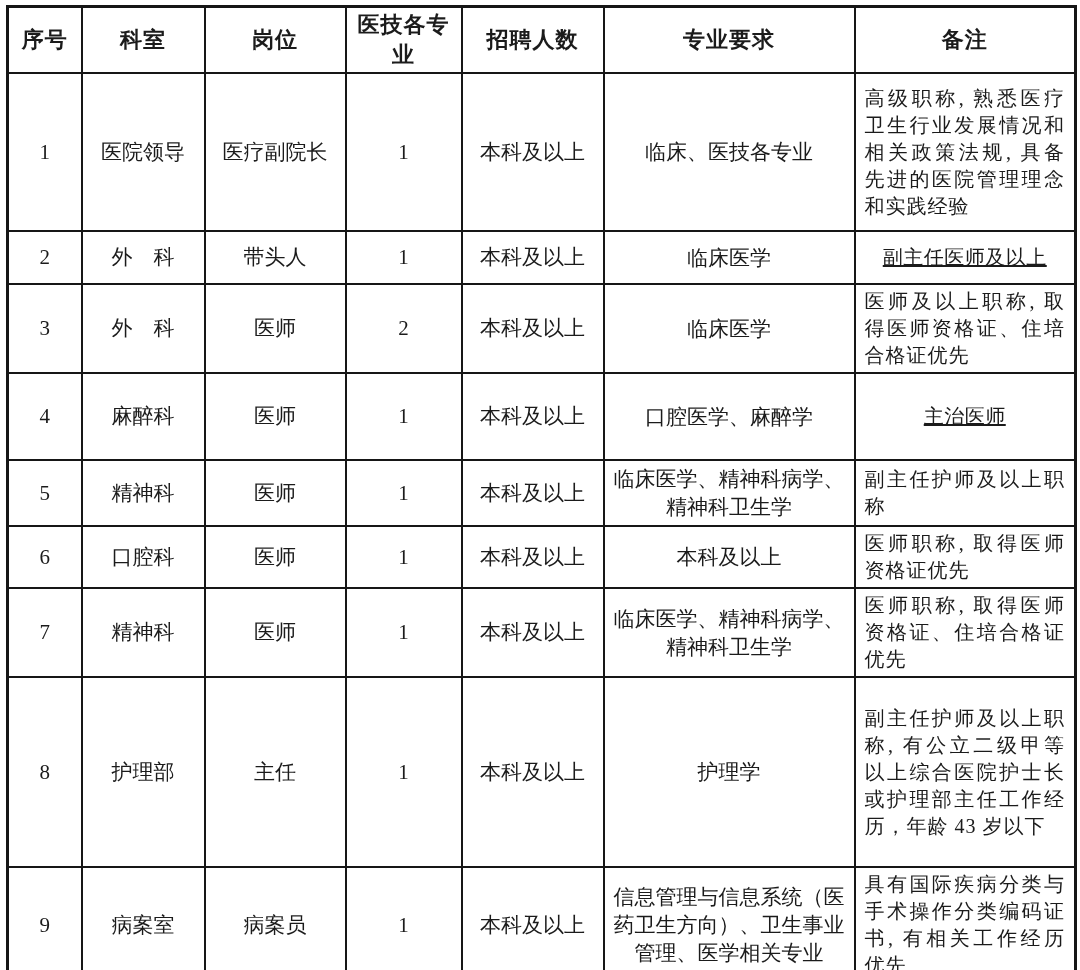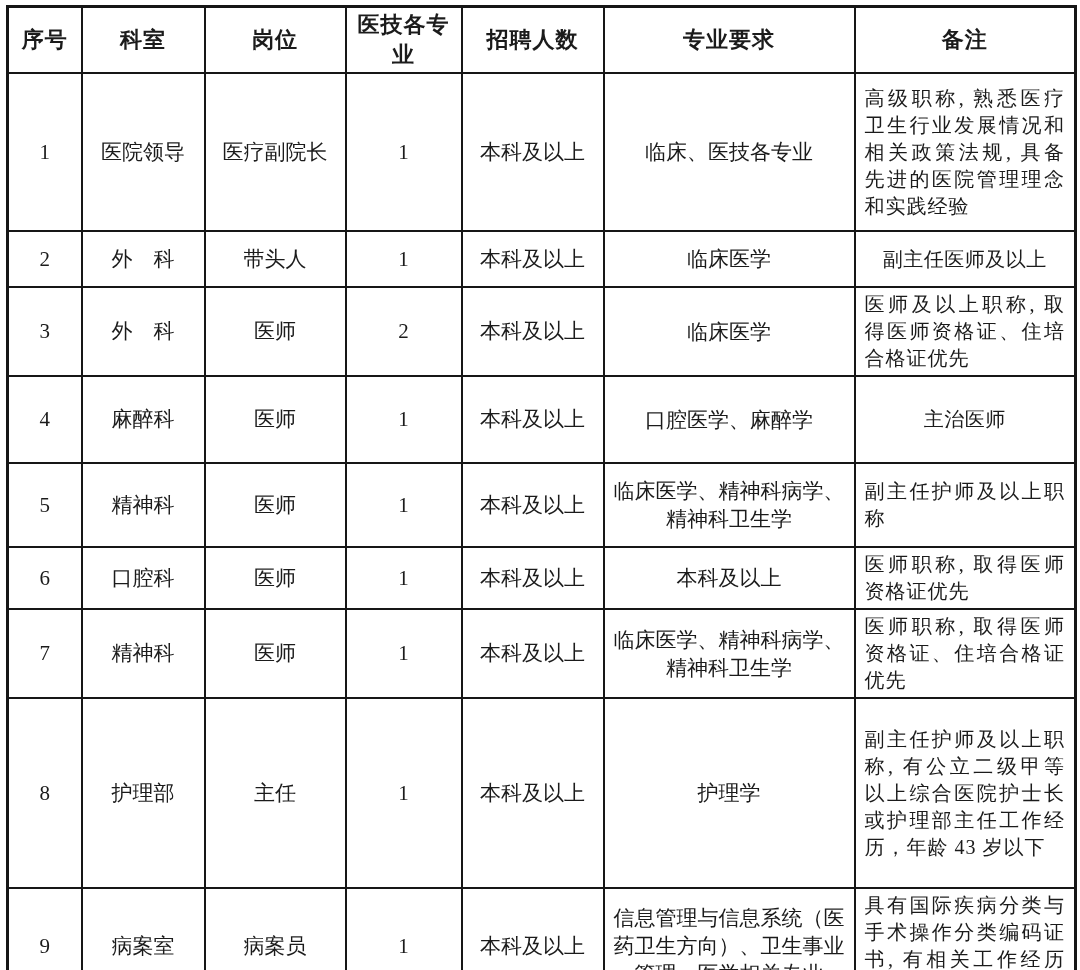--- a/index.html
+++ b/index.html
@@ -45,35 +45,36 @@
     padding: 2px 2px;
     letter-spacing: 1px;
   }
   td {
     font-size: 21px;
     line-height: 27px;
     text-align: center;
     padding: 3px 4px;
   }
   td.cell-major {
-    padding: 13px 8px;
+    padding: 1px 8px;
     line-height: 28px;
   }
   td.cell-remarks {
     text-align: justify;
     text-align-last: left;
     padding: 3px 9px;
     font-size: 20px;
     line-height: 27px;
     letter-spacing: 1px;
   }
   td.cell-remarks.center {
     text-align: left;
     text-align-last: center;
     letter-spacing: 0.5px;
+    text-decoration: underline;
   }
   
   thead tr              { height: 57px; }
   tbody tr:nth-child(1) { height: 158px; }
   tbody tr:nth-child(2) { height: 53px; }
   tbody tr:nth-child(3) { height: 87px; }
   tbody tr:nth-child(4) { height: 87px; }
   tbody tr:nth-child(5) { height: 66px; }
   tbody tr:nth-child(6) { height: 59px; }
   tbody tr:nth-child(7) { height: 86px; }

